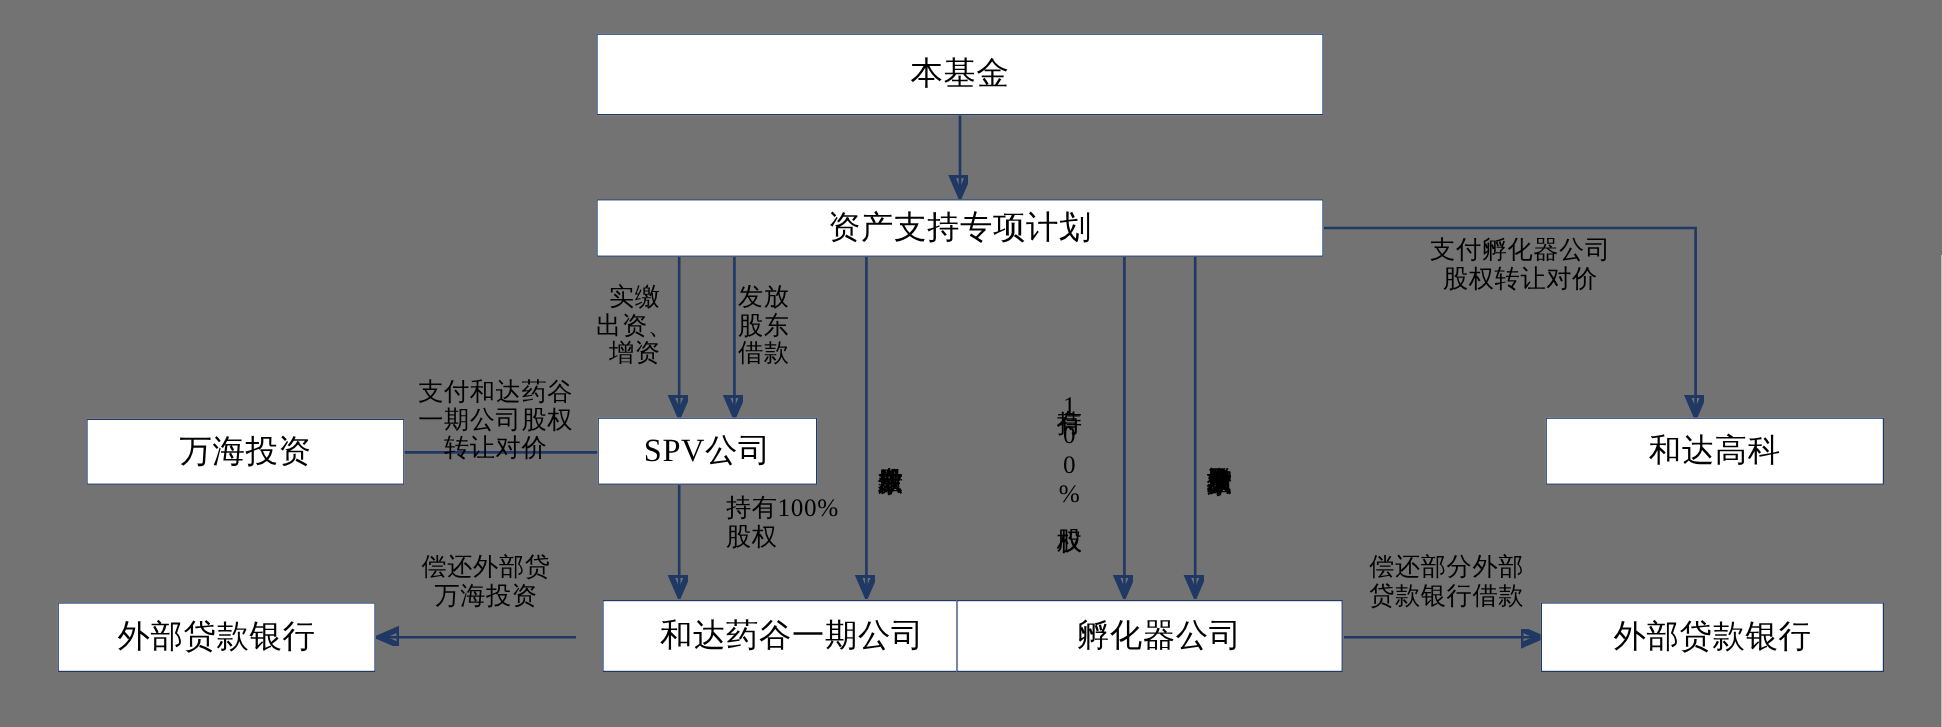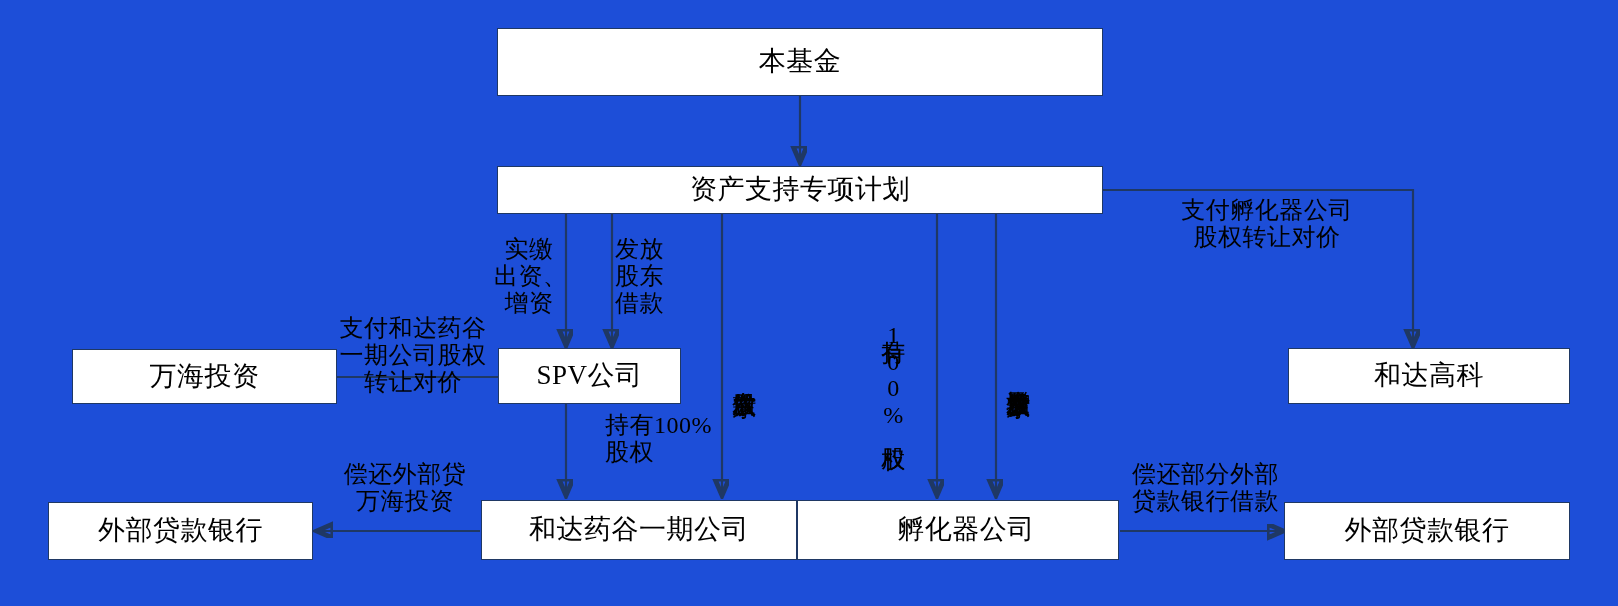--- a/index.html
+++ b/index.html
@@ -7,41 +7,41 @@
     padding: 0;
     background: #ffffff;
   }
   body {
     font-family: "Liberation Serif", "DejaVu Serif", serif;
   }
   #diagram {
     position: relative;
     width: 1618px;
     height: 606px;
-    background: #1d4ed8;
+    background: #737373;
     overflow: hidden;
   }
   .node {
     position: absolute;
     box-sizing: border-box;
     border: 1.5px solid #1f3864;
     background: #ffffff;
     color: #000000;
     display: flex;
     align-items: center;
     justify-content: center;
     font-size: 27px;
     line-height: 1.1;
     white-space: nowrap;
     letter-spacing: 0.5px;
   }
   .label {
     position: absolute;
     color: #000000;
-    font-size: 24px;
+    font-size: 21px;
     line-height: 1.12;
     text-align: center;
     white-space: pre;
     letter-spacing: 0.5px;
   }
   .label.vert {
     writing-mode: vertical-rl;
     text-orientation: upright;
     white-space: pre;
     line-height: 1.05;
@@ -112,21 +112,21 @@
   </div>
 
   <div class="node" style="left:1288px; top:348px; width:282px; height:56px;">
     <span>和达高科</span>
   </div>
 
   <div class="node" style="left:48px; top:502px; width:265px; height:58px;">
     <span>外部贷款银行</span>
   </div>
 
-  <div class="node" style="left:481px; top:500px; width:316px; height:60px;">
+  <div class="node" style="left:502px; top:500px; width:316px; height:60px;">
     <span>和达药谷一期公司</span>
   </div>
 
   <div class="node" style="left:797px; top:500px; width:322px; height:60px;padding-left:16px;">
     <span>孵化器公司</span>
   </div>
 
   <div class="node" style="left:1284px; top:502px; width:286px; height:58px;">
     <span>外部贷款银行</span>
   </div>

